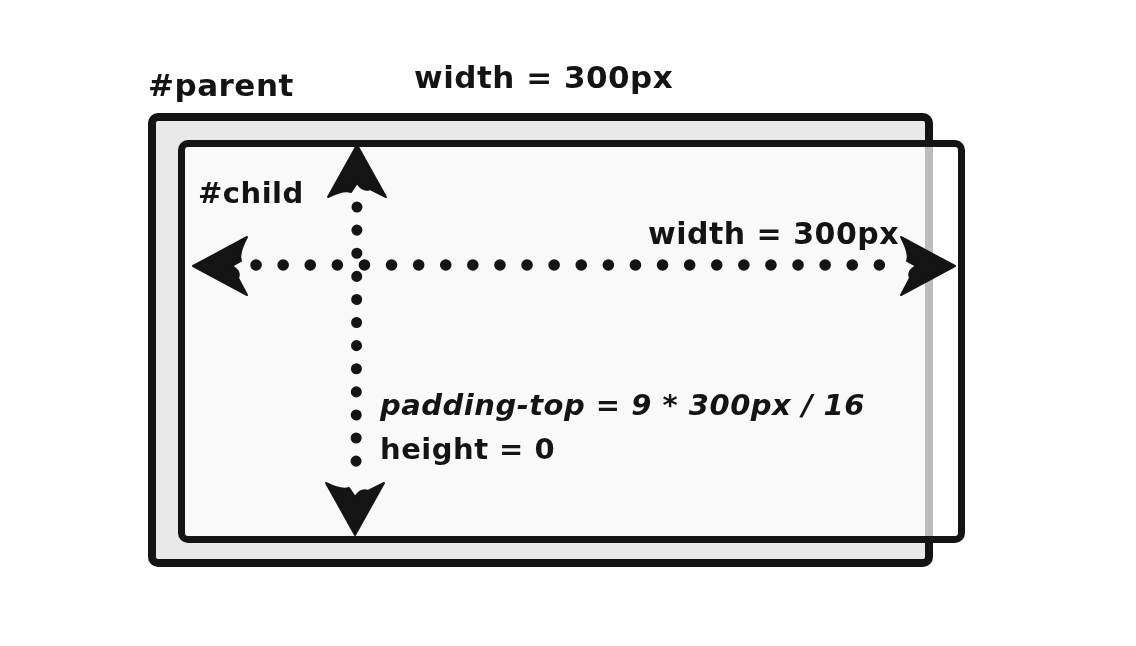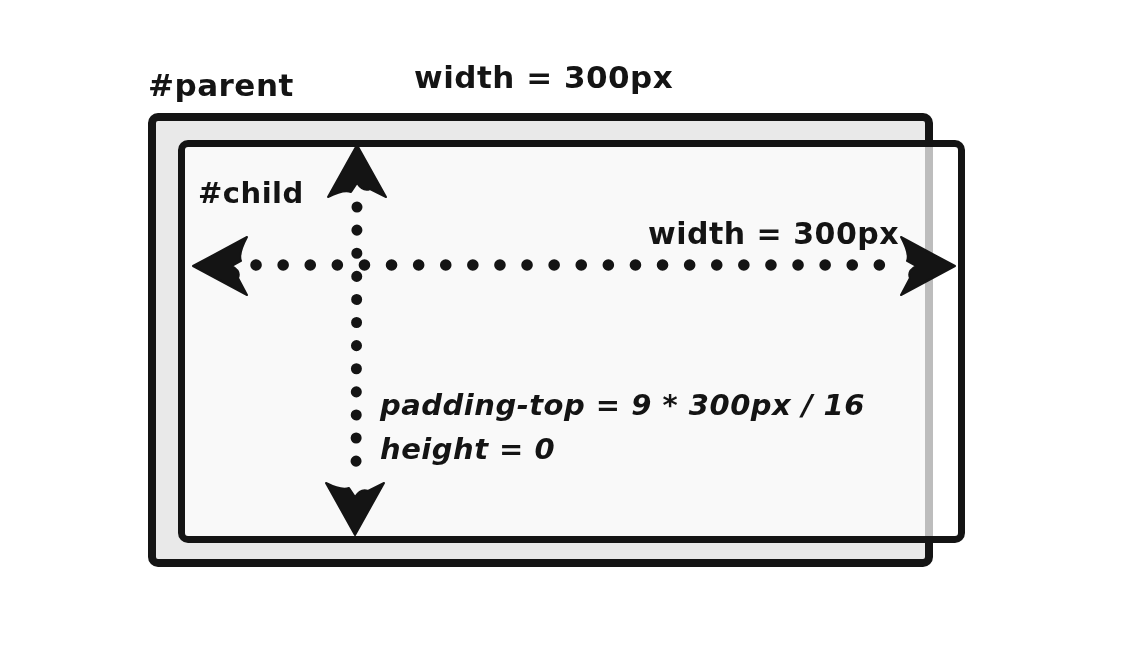--- a/index.html
+++ b/index.html
@@ -58,21 +58,21 @@
     font-weight:600;
     letter-spacing:0.5px;
     white-space:nowrap;
     line-height:1.1;
   }
   .parent-label{left:148px;top:68px;font-size:31px;}
   .top-width-label{left:414px;top:60px;font-size:31px;}
   .child-label{left:198px;top:146px;font-size:29px;margin-top:32px;}
   .inner-width-label{left:648px;top:217px;font-size:30px;}
   .padding-label{left:380px;top:390px;font-size:29px;font-style:italic;}
-  .height-label{left:380px;top:434px;font-size:29px;font-style:italic;}
+  .height-label{left:380px;top:434px;font-size:29px;}
 </style>
 </head>
 <body>
 
 <div class="stage">
 
   <div class="box parent-box"></div>
   <div class="box child-box"></div>
 
   <svg class="arrows" viewBox="0 0 1136 646" xmlns="http://www.w3.org/2000/svg" aria-hidden="true">

